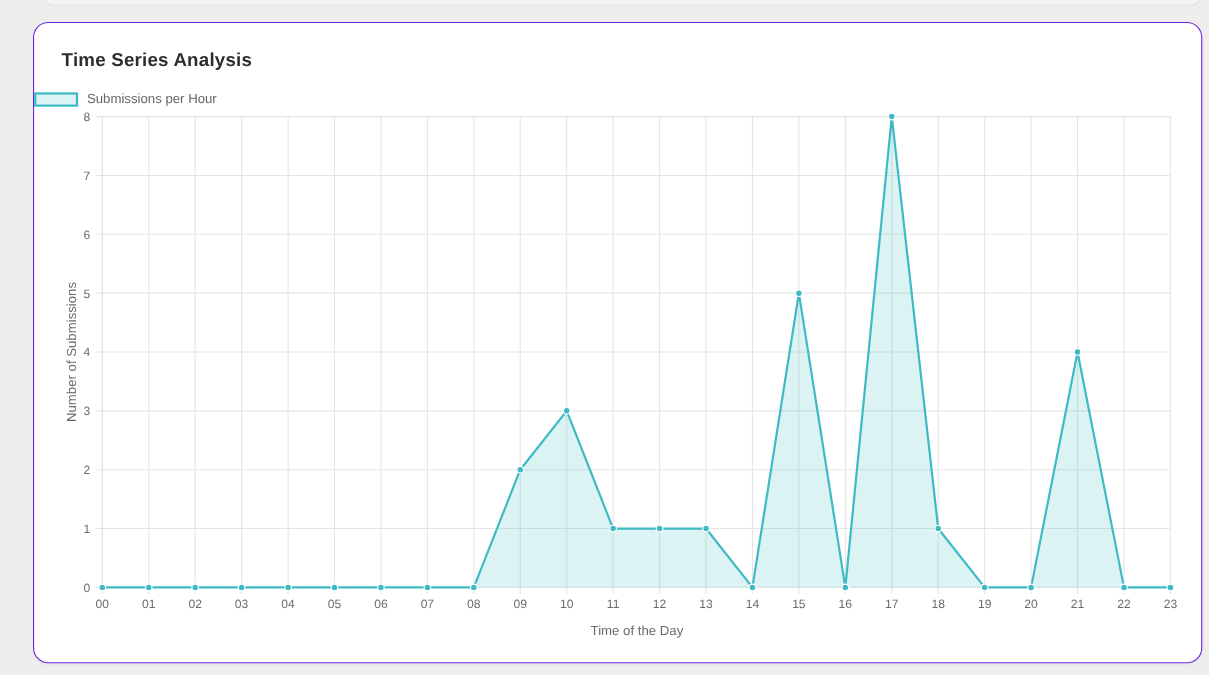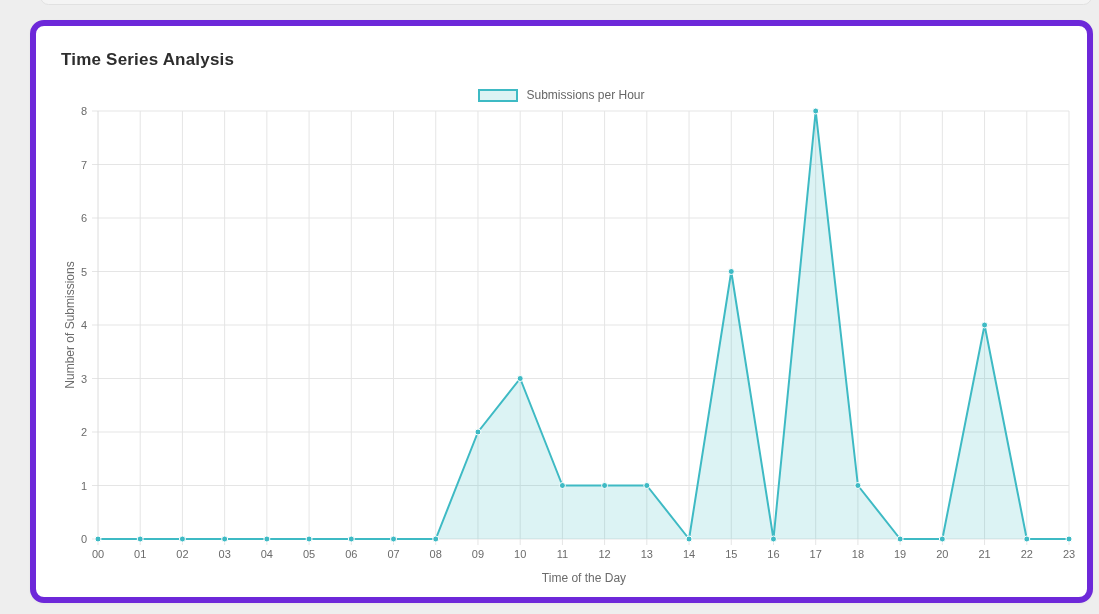--- a/index.html
+++ b/index.html
@@ -8,30 +8,30 @@
     background:#eeeeee;
     font-family:"Liberation Sans",sans-serif;
   }
   .prev-card{
     position:absolute;left:40px;top:-12px;width:1052px;height:17px;
     background:#f4f4f4;border:1px solid #e1e1e1;border-radius:10px;
     box-sizing:border-box;
   }
   .card{
     position:absolute;left:30px;top:20px;width:1063px;height:583px;
-    background:#ffffff;border:6px solid #6d28d9;border-radius:14px;
+    background:#ffffff;border:1px solid #6d28d9;border-radius:14px;
     box-sizing:border-box;box-shadow:0 1px 3px rgba(0,0,0,0.04);
   }
   .card-title{
     position:absolute;left:25px;top:24px;margin:0;
     font-size:17px;font-weight:bold;color:#2d2d2d;letter-spacing:0.2px;
   }
   .legend{
     position:absolute;left:0;right:0;top:62px;
-    display:flex;justify-content:center;align-items:center;gap:8px;
+    display:flex;justify-content:flex-start;align-items:center;gap:8px;
     cursor:pointer;
   }
   .legend-swatch{
     width:40px;height:13px;box-sizing:border-box;
     background:rgba(62,186,196,0.18);
     border:2px solid #3ebac4;
   }
   .legend-label{font-size:12px;color:#666666;}
   .axis-title{
     position:absolute;font-size:12px;color:#6b6b6b;white-space:nowrap;

